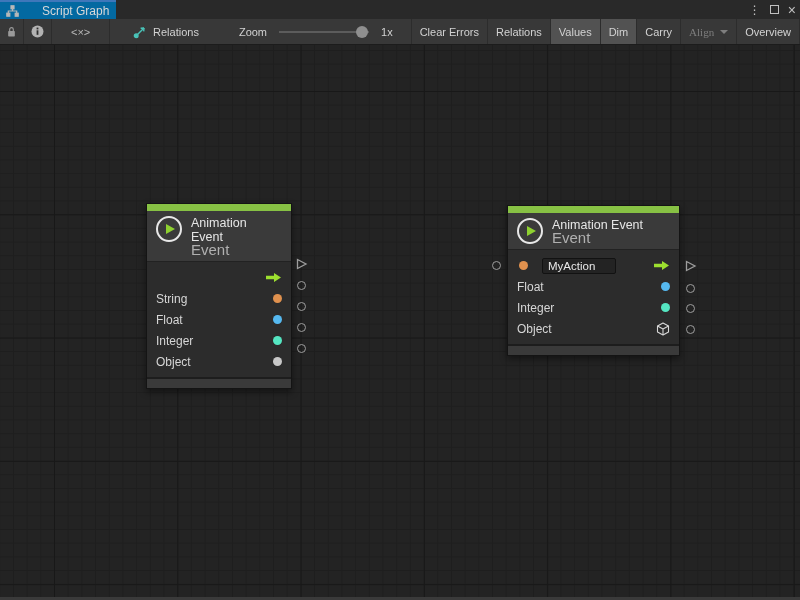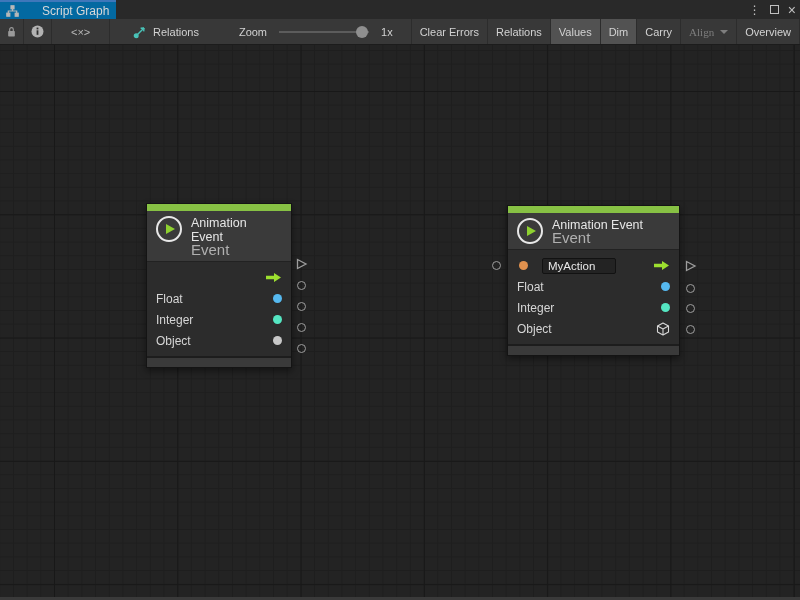--- a/index.html
+++ b/index.html
@@ -161,20 +161,24 @@
       </div>
       <div class="node-body">
         <div class="port-row">
           <span class="ctrl-arrow" style="color: rgb(157, 224, 47);">
             <svg width="17" height="11" viewBox="0 0 17 11">
                 <path d="M1 3.8 H9 V1 L16 5.5 L9 10 V7.2 H1 Z" fill="currentColor"></path>
               </svg>
           </span>
         </div>
         <div class="port-row">
+          <span>String</span>
+          <span class="port-dot" style="background: rgb(224, 145, 78);"></span>
+        </div>
+        <div class="port-row">
           <span>Float</span>
           <span class="port-dot" style="background: rgb(86, 185, 240);"></span>
         </div>
         <div class="port-row">
           <span>Integer</span>
           <span class="port-dot" style="background: rgb(85, 230, 194);"></span>
         </div>
         <div class="port-row">
           <span>Object</span>
           <span class="port-dot" style="background: rgb(200, 200, 200);"></span>

